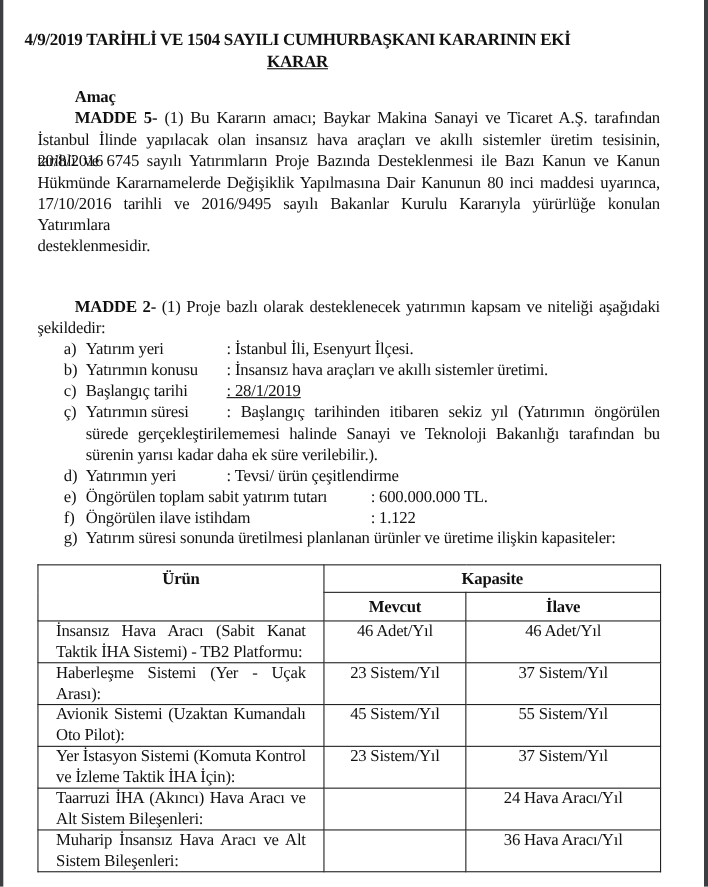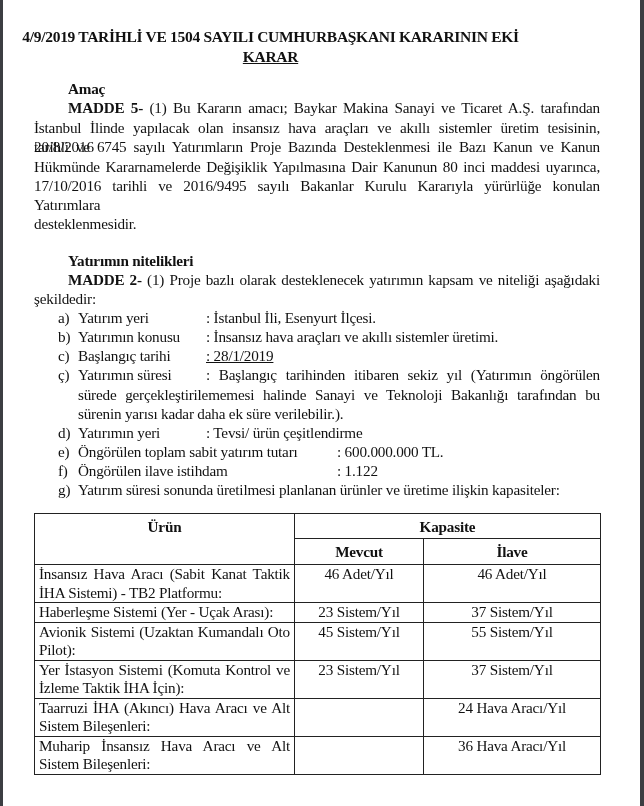--- a/index.html
+++ b/index.html
@@ -20,21 +20,21 @@
   .t2 { top: 48px; text-decoration: underline; }
   .heading { font-weight: bold; }
   .b { font-weight: bold; }
   .line { position: absolute; font-size: 15.2px; line-height: 19.4px; white-space: nowrap; letter-spacing: -0.2px; }
   .jline { position: absolute; font-size: 15.2px; line-height: 19.4px; text-align: justify; text-align-last: justify; letter-spacing: -0.2px; }
   table.cap {
     position: absolute; left: 31px; top: 513px; width: 566px;
     border-collapse: collapse; table-layout: fixed;
     font-size: 15.2px; line-height: 18.5px; letter-spacing: -0.2px;
   }
-  table.cap td, table.cap th { border: 1.3px solid #222; vertical-align: top; padding: 0 4px; }
+  table.cap td, table.cap th { border: 1.3px solid #222; vertical-align: top; padding: 0 16px; }
   table.cap th { font-weight: bold; text-align: center; padding-top: 4px; }
   table.cap td.c { text-align: center; }
   table.cap td.j { text-align: justify; text-align-last: left; }
   .hdr1 { height: 25px; }
   .hdr2 { height: 26px; }
   .r2 { height: 35px; }
   .r1 { height: 18px; }
 </style>
 </head>
 <body>
@@ -49,21 +49,20 @@
 
   <div class="line heading" style="left:65px; top:79px;">Amaç</div>
 
   <div class="jline" style="left:65px; top:98px; width:532px;"><span class="b">MADDE 5-</span> <span>(1) Bu Kararın amacı; Baykar Makina Sanayi ve Ticaret A.Ş. tarafından</span></div>
   <div class="jline" style="left:31px; top:118px; width:566px;">İstanbul İlinde yapılacak olan insansız hava araçları ve akıllı sistemler üretim tesisinin, 20/8/2016</div>
   <div class="jline" style="left:31px; top:137px; width:566px;">tarihli ve 6745 sayılı Yatırımların Proje Bazında Desteklenmesi ile Bazı Kanun ve Kanun</div>
   <div class="jline" style="left:31px; top:157px; width:566px;">Hükmünde Kararnamelerde Değişiklik Yapılmasına Dair Kanunun 80 inci maddesi uyarınca,</div>
   <div class="jline" style="left:31px; top:176px; width:566px;">17/10/2016 tarihli ve 2016/9495 sayılı Bakanlar Kurulu Kararıyla yürürlüğe konulan Yatırımlara</div>
   <div class="line" style="left:31px; top:214px;">desteklenmesidir.</div>
 
-  <div class="line heading" style="left:65px; top:251px;">Yatırımın nitelikleri</div>
   <div class="jline" style="left:65px; top:270px; width:532px;"><span class="b">MADDE 2-</span> <span>(1) Proje bazlı olarak desteklenecek yatırımın kapsam ve niteliği aşağıdaki</span></div>
   <div class="line" style="left:31px; top:289px;">şekildedir:</div>
 
   <div class="line" style="left:55px; top:308px;">a)</div>
   <div class="line" style="left:75px; top:308px;">Yatırım yeri</div>
   <div class="line" style="left:203px; top:308px;">: İstanbul İli, Esenyurt İlçesi.</div>
 
   <div class="line" style="left:55px; top:327px;">b)</div>
   <div class="line" style="left:75px; top:327px;">Yatırımın konusu</div>
   <div class="line" style="left:203px; top:327px;">: İnsansız hava araçları ve akıllı sistemler üretimi.</div>

